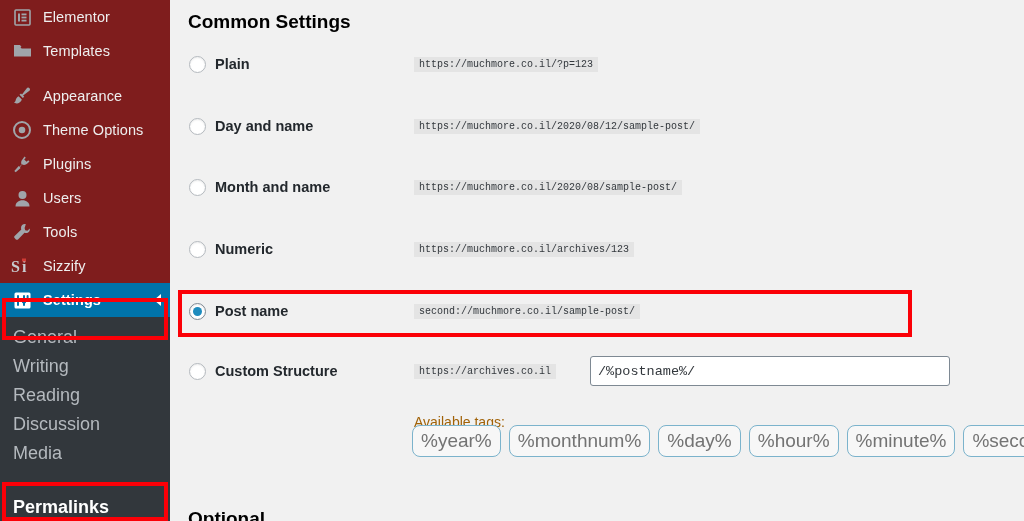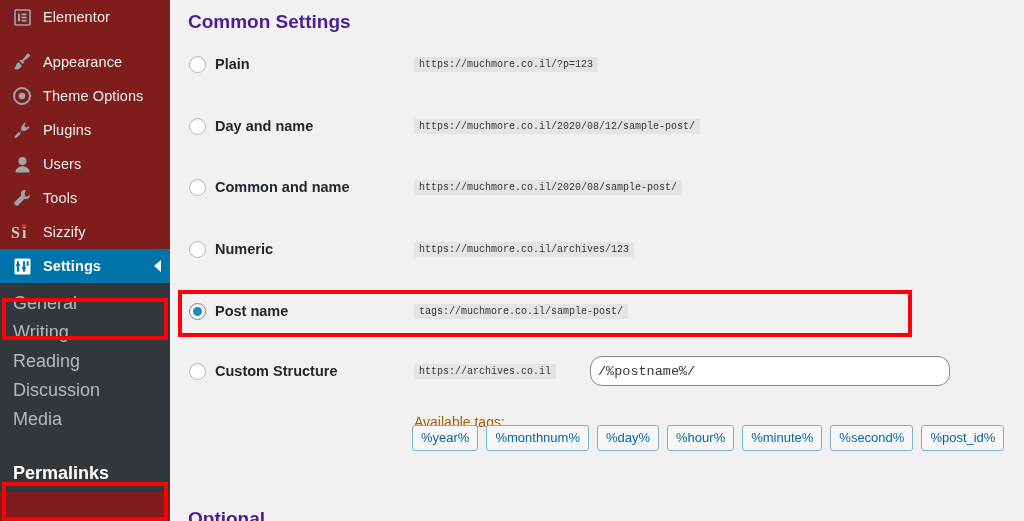--- a/index.html
+++ b/index.html
@@ -86,21 +86,21 @@
   
   #content {
     position: absolute;
     left: 178px; top: 0;
     width: 846px; height: 521px;
     background: #f1f1f1;
   }
   .section-title {
     font-size: 19px;
     font-weight: bold;
-    color: #4c1d95;
+    color: #000000;
     position: absolute;
   }
   #title-common { left: 10px; top: -5px; }
   #title-optional { left: 10px; top: 492px; }
 
   .opt-row {
     position: absolute;
     left: 0;
     width: 846px;
     height: 30px;
@@ -145,21 +145,21 @@
   }
 
   
   #custom-input {
     position: absolute;
     left: 412px;
     top: 356px;
     width: 360px;
     height: 30px;
     border: 1px solid #7e8993;
-    border-radius: 12px;
+    border-radius: 3px;
     background: #fff;
     font-family: "Liberation Mono", monospace;
     font-size: 13.5px;
     color: #32373c;
     padding: 0 7px;
     outline: none;
   }
 
   #avail-label {
     position: absolute;
@@ -172,23 +172,23 @@
   #tags {
     position: absolute;
     left: 234px;
     top: 425px;
     display: flex;
     gap: 8px;
   }
   .tag-btn {
     border: 1px solid #7bb3cc;
     background: #f7f7f7;
-    border-radius: 3px;
-    color: #0369a1;
-    font-size: 13px;
+    border-radius: 8px;
+    color: #737373;
+    font-size: 19px;
     font-family: "Liberation Sans", sans-serif;
     padding: 5px 8px 6px 8px;
     line-height: 1;
     white-space: nowrap;
     cursor: pointer;
   }
 
   
   .redbox {
     position: absolute;
@@ -214,20 +214,29 @@
           <rect x="1" y="1" width="15" height="15" rx="1" fill="none" stroke="#a0a5aa" stroke-width="1.6"></rect>
           <rect x="4" y="4.5" width="2" height="8" fill="#a0a5aa"></rect>
           <rect x="7.5" y="4.5" width="5" height="1.8" fill="#a0a5aa"></rect>
           <rect x="7.5" y="7.6" width="5" height="1.8" fill="#a0a5aa"></rect>
           <rect x="7.5" y="10.7" width="5" height="1.8" fill="#a0a5aa"></rect>
         </svg>
       </span>
       <span class="mi-label">Elementor</span>
     </div>
 
+    <div class="menu-item">
+      <span class="mi-icon">
+        <svg width="19" height="16" viewBox="0 0 19 16">
+          <path d="M1 3.5h6l1.6 2H18v8H1z" fill="#a0a5aa"></path>
+          <path d="M1 2h6l1.5 2H1z" fill="#a0a5aa"></path>
+        </svg>
+      </span>
+      <span class="mi-label">Templates</span>
+    </div>
 
     <div class="menu-gap"></div>
 
     <div class="menu-item">
       <span class="mi-icon">
         <svg width="19" height="18" viewBox="0 0 19 18">
           <path d="M16.5 1.2c.9.9.6 2-.4 2.8l-6 4.6 1.1 1.1-1.4 1.4-3.3-3.3L8 6.4l1 1 4.6-6c.8-1 1.9-1.2 2.9-.2z" fill="#a0a5aa"></path>
           <path d="M5.6 9.3l3.2 3.2c-.6 2-2.2 3.6-4.6 3.9-1.2.2-2.6-.2-3.3-.8.9-.3 1.5-1 1.7-2 .3-1.9 1.4-3.6 3-4.3z" fill="#a0a5aa"></path>
         </svg>
       </span>
@@ -319,34 +328,34 @@
     </div>
 
     <div class="opt-row" style="top:111px;">
       <span class="radio"></span>
       <span class="opt-label">Day and name</span>
       <span class="opt-code">https://muchmore.co.il/2020/08/12/sample-post/</span>
     </div>
 
     <div class="opt-row" style="top:172px;">
       <span class="radio"></span>
-      <span class="opt-label">Common and name</span>
+      <span class="opt-label">Month and name</span>
       <span class="opt-code">https://muchmore.co.il/2020/08/sample-post/</span>
     </div>
 
     <div class="opt-row" style="top:234px;">
       <span class="radio"></span>
       <span class="opt-label">Numeric</span>
       <span class="opt-code">https://muchmore.co.il/archives/123</span>
     </div>
 
     <div class="opt-row" style="top:296px;">
       <span class="radio checked"></span>
       <span class="opt-label">Post name</span>
-      <span class="opt-code">tags://muchmore.co.il/sample-post/</span>
+      <span class="opt-code">second://muchmore.co.il/sample-post/</span>
     </div>
 
     <div class="opt-row" style="top:356px;">
       <span class="radio"></span>
       <span class="opt-label">Custom Structure</span>
       <span class="opt-code">https://archives.co.il</span>
     </div>
 
     <input id="custom-input" type="text" value="/%postname%/" style="">
 

